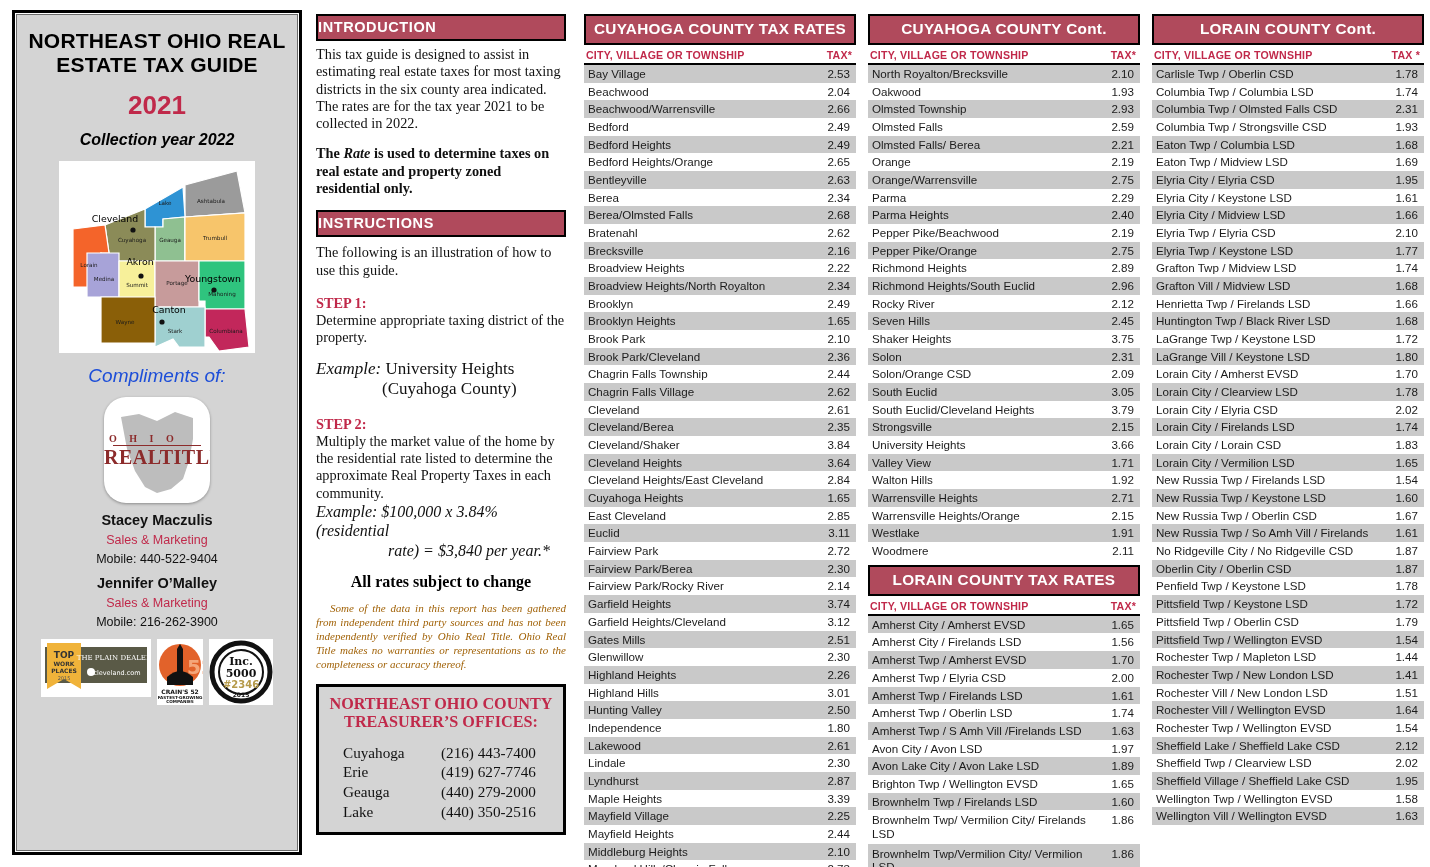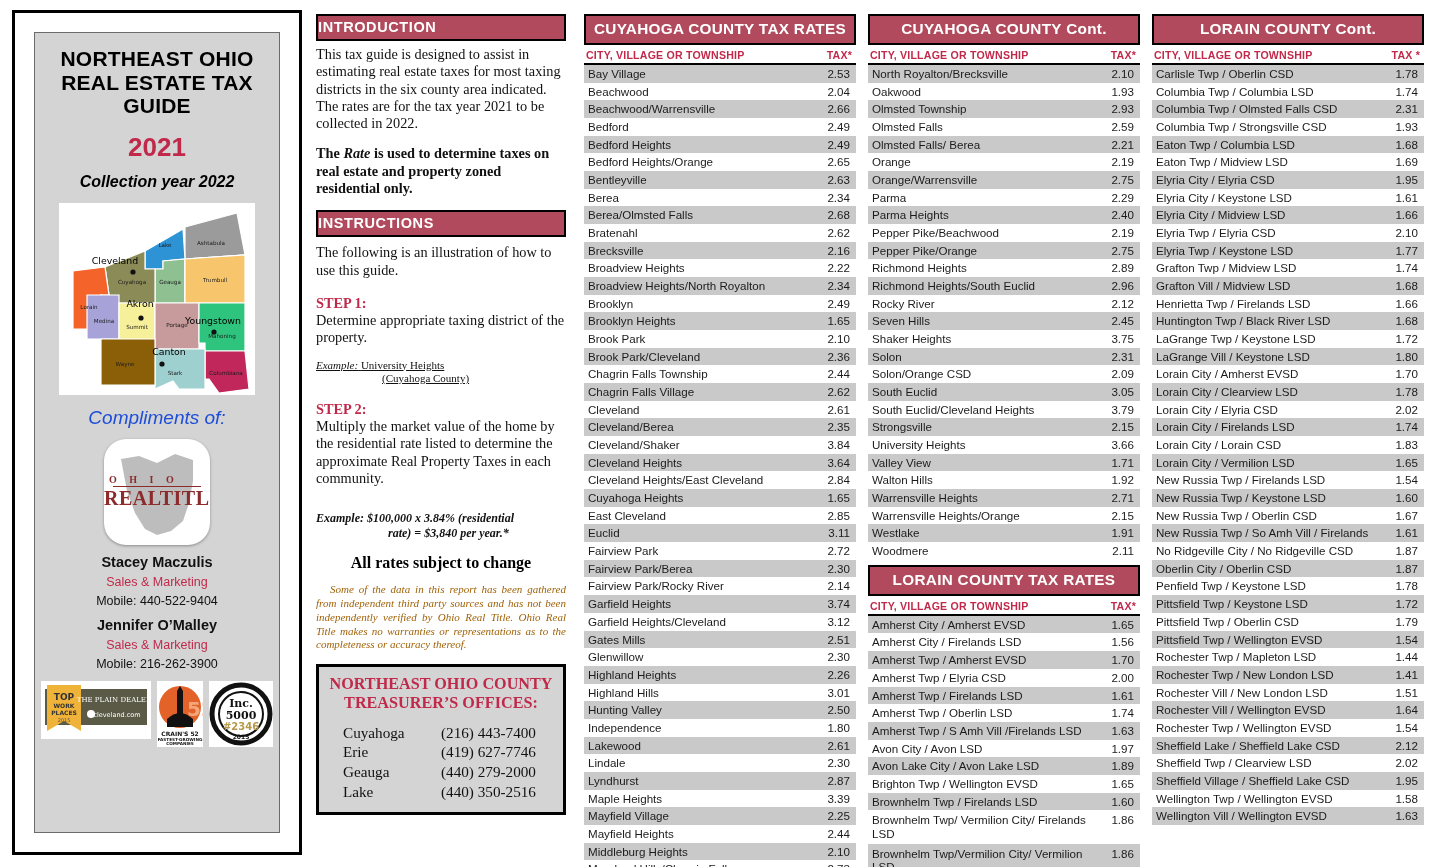--- a/index.html
+++ b/index.html
@@ -7,21 +7,21 @@
     width: 1430px; height: 867px;
     background: #ffffff;
     font-family: "Liberation Sans", sans-serif;
     overflow: hidden;
   }
   .page { position: relative; width: 1430px; height: 867px; display: flex; }
 
   
   .cover-outer {
     width: 290px; margin: 10px 0 12px 12px;
-    border: 3px solid #000; background: #fff; padding: 19px;
+    border: 3px solid #000; background: #fff; padding: 1px;
   }
   .cover-inner {
     border: 1px solid #6b6b6b; background: #d4d4d4;
     height: 100%; padding: 14px 10px 8px 10px;
     display: flex; flex-direction: column; align-items: center;
   }
   .cover-title {
     font-size: 21px; font-weight: bold; line-height: 1.12;
     text-align: center; letter-spacing: .2px; color: #000;
   }
@@ -79,25 +79,25 @@
   .p-intro { margin-top: 5px; }
   .p-rate  { margin-top: 13px; font-weight: bold; }
   .p-rate i { font-style: italic; }
   .sec-head.instr { margin-top: 13px; }
   .p-follow { margin-top: 7px; }
   .step-label { margin-top: 16px; color: #c0294a; font-weight: bold;
                 font-family: "Liberation Serif", serif; font-size: 14.3px; }
   .p-step { font-family: "Liberation Serif", serif; font-size: 14.3px;
             line-height: 1.21; color: #111; }
   .p-example { margin-top: 12px; font-family: "Liberation Serif", serif;
-               font-size: 11px; line-height: 1.21; color: #111; text-decoration: underline; }
+               font-size: 17px; line-height: 1.21; color: #111; }
   .p-example em { font-style: italic; }
   .ex-indent { display: block; padding-left: 66px; }
-  .p-example2 { margin-top: 24px; font-family: "Liberation Serif", serif;
-                font-size: 12px; font-style: italic; line-height: 1.22; color: #111; font-weight: bold; }
+  .p-example2 { margin-top: 0; font-family: "Liberation Serif", serif;
+                font-size: 16px; font-style: italic; line-height: 1.22; color: #111; }
   .ex2-l2 { display: block; padding-left: 72px; }
   .footnote { margin-top: 11px; font-family: "Liberation Serif", serif;
               font-size: 12.6px; font-style: italic; line-height: 1.25; color: #111; }
   .footnote .ind { display: block; padding-left: 6px; }
   .all-rates { margin-top: 13px; text-align: center; font-family: "Liberation Serif", serif;
                font-size: 16px; font-weight: bold; color: #000; }
   .disclaimer { margin-top: 11px; font-family: "Liberation Serif", serif;
                 font-size: 11px; font-style: italic; line-height: 1.27;
                 color: #a16207; text-align: justify; text-indent: 14px; }
   .treas-box { margin-top: 12px; border: 3px solid #000; background: #d4d4d4; padding: 8px 6px 10px 6px; }

